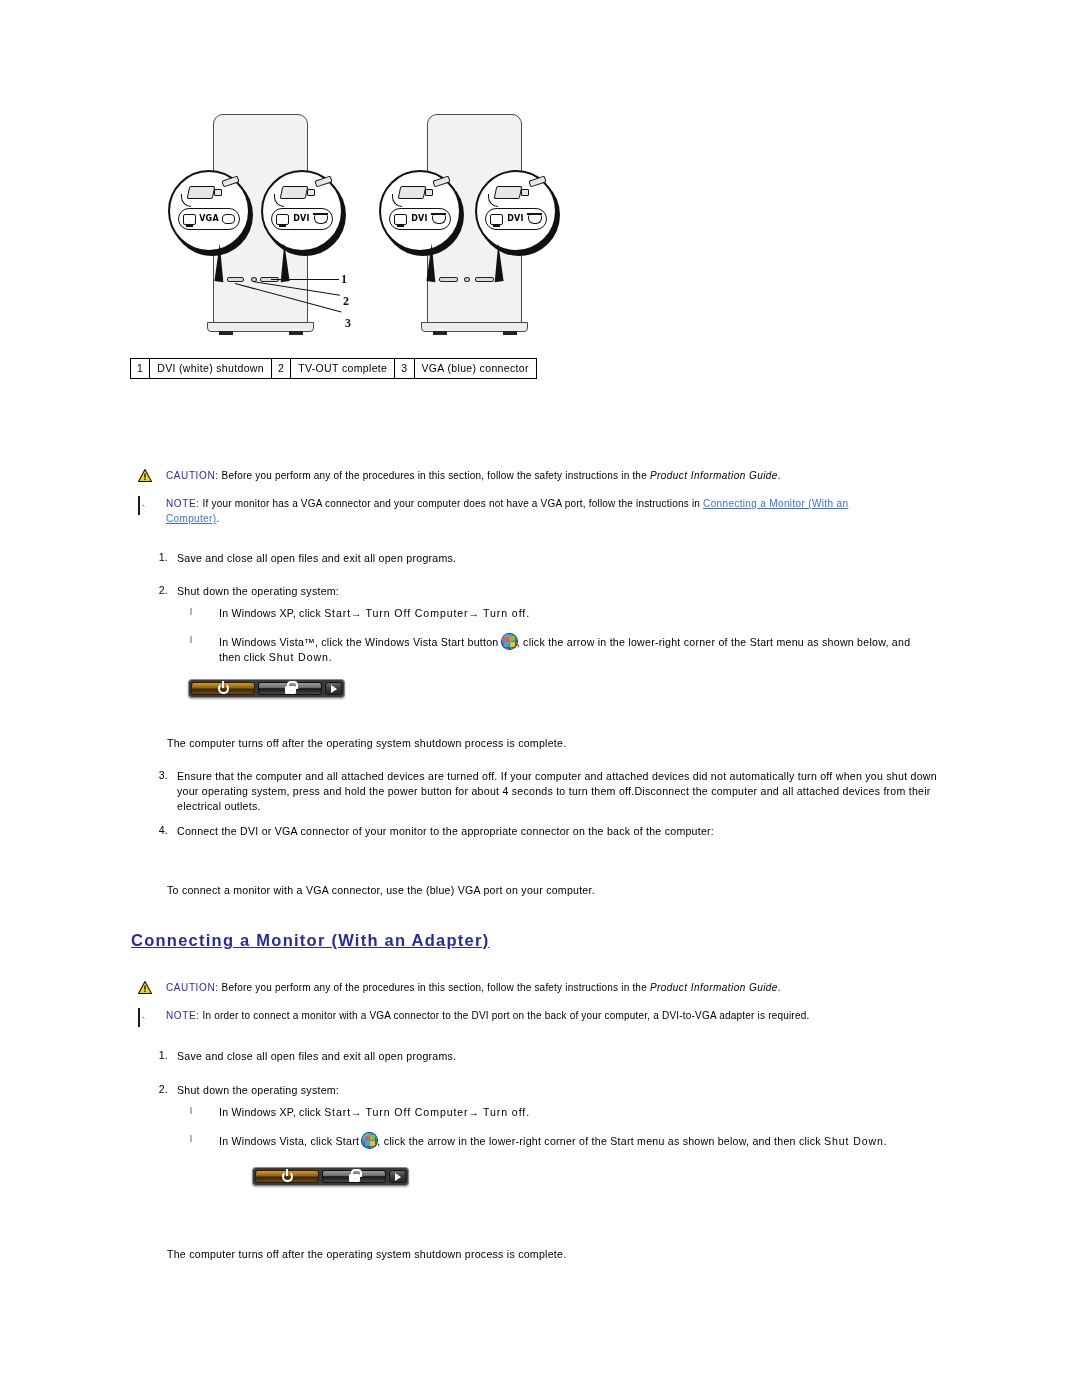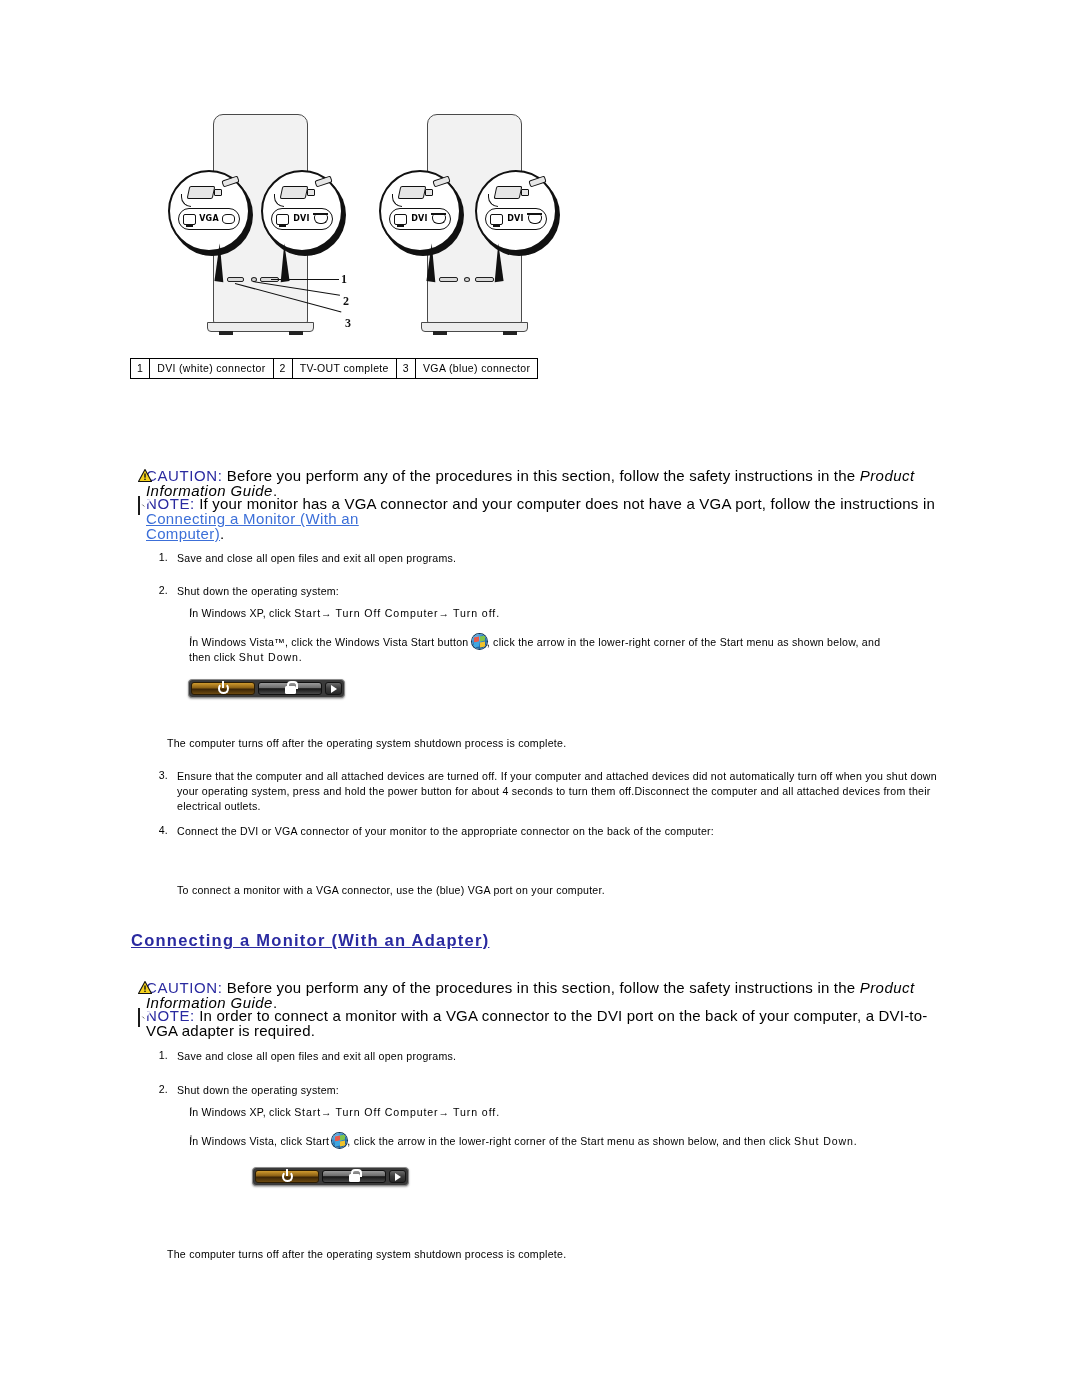--- a/index.html
+++ b/index.html
@@ -105,22 +105,22 @@
     font-size: 16.5px; font-weight: bold;
     color: #2A2AA0;
     letter-spacing: 1.25px;
     white-space: nowrap;
   }
 
   
   .admon { position: absolute; left: 138px; width: 800px; }
   .admon .ic { position: absolute; left: 0; top: 1px; width: 14px; height: 14px; }
   .admon .tx {
-    margin-left: 8px;
-    font-size: 15px; line-height: 15px;
+    margin-left: 28px;
+    font-size: 10px; line-height: 15px;
     letter-spacing: .2px;
     color: #000;
   }
   .kw { color: #2A2AA0; font-weight: normal; letter-spacing: .6px; }
   .it { font-style: italic; letter-spacing: .45px; }
   a.xlink { color: #3C6FD8; text-decoration: underline; letter-spacing: .35px; }
 
   .warn-tri { position:relative; width:14px; height:13px; }
   .warn-tri svg { display:block; }
   .note-sq { width: 13px; height: 13px; background: #3b3b3b; border: 1px solid #1b1b1b; position: relative; }
@@ -133,21 +133,21 @@
     line-height: 15px;
     letter-spacing: .25px;
     color: #000;
     margin-top: 7px;
   }
   .step { position: absolute; }
   .step .n { position: absolute; left: 0; top: 0; width: 20px; text-align: right; font-size: 10.6px; letter-spacing:.2px; }
   .step .b { margin-left: 29px; font-size: 10.6px; line-height: 15px; letter-spacing: .25px; }
   .sub { position: absolute; }
   .sub .bl { position: absolute; left: 0; top: 1px; width: 8px; text-align: center; font-size: 9px; color:#444; }
-  .sub .b { margin-left: 2px; font-size: 10.6px; line-height: 15px; letter-spacing: .25px; }
+  .sub .b { margin-left: 32px; font-size: 10.6px; line-height: 15px; letter-spacing: .25px; }
   .sp { letter-spacing: .9px; }
 
   
   .orb { display:inline-block; width:15px; height:15px; vertical-align:-3px; border-radius:50%;
          background: radial-gradient(circle at 35% 30%, #7fc8f5 0%, #2a7fc1 45%, #11416b 100%);
          position: relative; overflow:hidden; box-shadow: 0 0 0 1px #0c3352; }
   .orb i { position:absolute; width:5px; height:5px; display:block; }
   .orb .q1{left:2.5px;top:2.5px;background:#e85a4a;transform:skewY(-12deg);}
   .orb .q2{left:8px;top:2px;background:#7fc44a;transform:skewY(-12deg);}
   .orb .q3{left:2.5px;top:8px;background:#3fa7e0;transform:skewY(-12deg);}
@@ -269,21 +269,21 @@
         <span class="port-label">DVI</span>
         <span class="dvi-glyph"></span>
       </div>
     </div>
   </div>
 
   <table class="legend">
     <tbody>
         <tr>
       <td class="num">1</td>
-      <td>DVI (white) connector</td>
+      <td>DVI (white) shutdown</td>
       <td class="num">2</td>
       <td>TV-OUT complete</td>
       <td class="num">3</td>
       <td>VGA (blue) connector</td>
     </tr>
   </tbody>
     </table>
 
 
   <div class="admon" style="top:468px;">
@@ -349,21 +349,21 @@
   <div class="step" style="left:148px;top:769px;width:790px;">
     <span class="n">3.</span>
     <div class="b">Ensure that the computer and all attached devices are turned off. If your computer and attached devices did not automatically turn off when you shut down your operating system, press and hold the power button for about 4 seconds to turn them off.Disconnect the computer and all attached devices from their electrical outlets.</div>
   </div>
 
   <div class="step" style="left:148px;top:824px;width:790px;">
     <span class="n">4.</span>
     <div class="b">Connect the DVI or VGA connector of your monitor to the appropriate connector on the back of the computer:</div>
   </div>
 
-  <div class="txt" style="left:177px;top:876px;width:770px;">To connect a monitor with a VGA connector, use the (blue) VGA port on your computer.</div>
+  <div class="txt" style="left:167px;top:876px;width:770px;">To connect a monitor with a VGA connector, use the (blue) VGA port on your computer.</div>
 
   <h2 class="section" style="top:931px;text-decoration:underline;">Connecting a Monitor (With an Adapter)</h2>
 
   <div class="admon" style="top:980px;">
     <span class="ic">
       <span class="warn-tri">
         <svg width="14" height="13" viewBox="0 0 14 13">
           <polygon points="7,0.5 13.5,12.5 0.5,12.5" fill="#F5D21E" stroke="#111" stroke-width="1.1" stroke-linejoin="round"></polygon>
           <rect x="6.3" y="4.5" width="1.4" height="4.2" fill="#111"></rect>
           <rect x="6.3" y="9.6" width="1.4" height="1.4" fill="#111"></rect>

